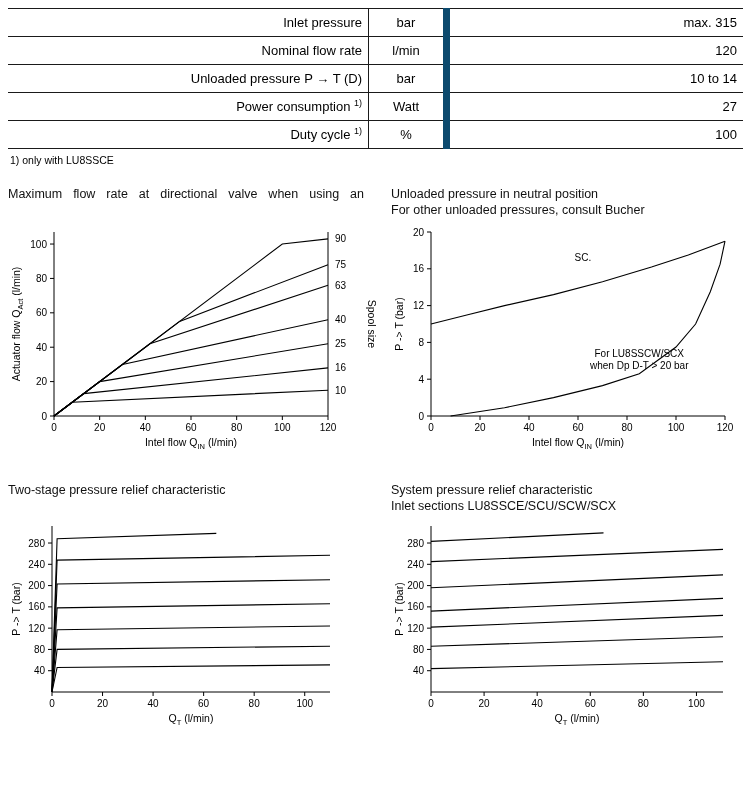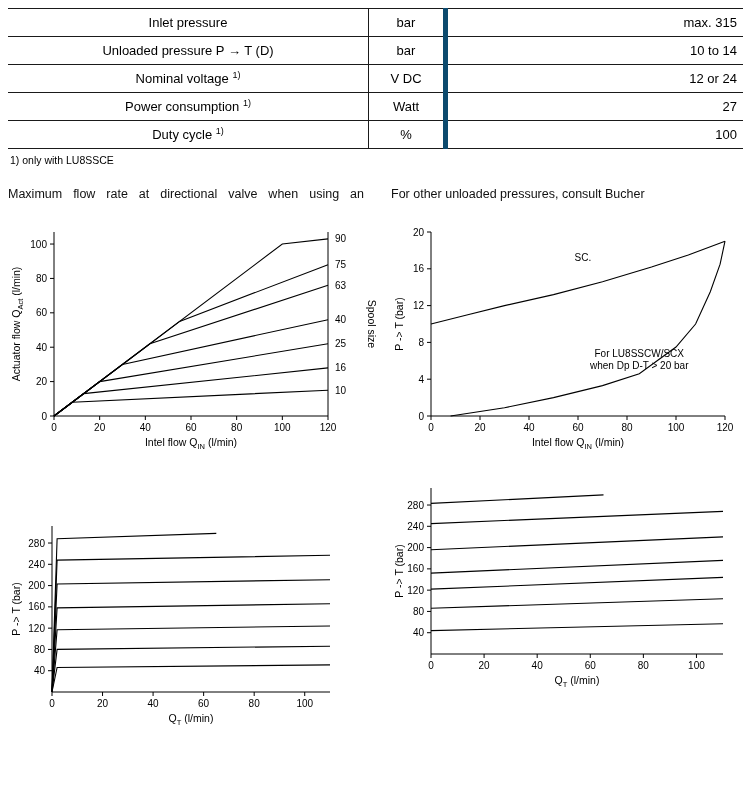--- a/index.html
+++ b/index.html
@@ -4,22 +4,22 @@
 <style>
   html,body{margin:0;padding:0;background:#fff;}
   body{
     width:751px;height:806px;box-sizing:border-box;padding:8px 8px 0 8px;
     color:#000;font-family:"Liberation Sans",sans-serif;overflow:hidden;
   }
   
   table.spec{border-collapse:collapse;width:735px;font-size:13px;table-layout:fixed;}
   table.spec td{border-top:1px solid #1a1a1a;height:25px;padding:1px 6px;vertical-align:middle;}
   table.spec tr:last-child td{border-bottom:1px solid #1a1a1a;}
-  td.param{width:348px;padding-left:8px;text-align:center;}
-  td.unit{width:62px;text-align:center;border-left:1px solid #1a1a1a;border-right:5px solid #0c4a6e;}
+  td.param{width:348px;padding-left:8px;text-align:right;}
+  td.unit{width:62px;text-align:center;border-left:1px solid #1a1a1a;border-right:7px solid #0c4a6e;}
   td.value{text-align:right;}
   sup{font-size:9px;line-height:0;}
   .footnote{font-size:10.5px;margin:5px 0 12px 2px;}
   
   .charts{display:grid;grid-template-columns:383px 352px;margin-top:20px;row-gap:22px;}
   figure{margin:0;}
   .chart-title{font-size:12.5px;line-height:16px;margin:0 0 6px 0;height:32px;color:#111;}
   .tl{white-space:nowrap;}
   .tl.justify{white-space:normal;text-align:justify;text-align-last:justify;width:356px;}
   svg text{font-family:"Liberation Sans",sans-serif;fill:#000;}
@@ -30,28 +30,28 @@
 <div class="page">
 
   <table class="spec">
     <tbody>
       <tr>
         <td class="param"><span>Inlet pressure</span><sup></sup></td>
         <td class="unit">bar</td>
         <td class="value">max. 315</td>
       </tr>
       <tr>
+        <td class="param"><span>Nominal flow rate</span><sup></sup></td>
+        <td class="unit">l/min</td>
+        <td class="value">120</td>
+      </tr>
+      <tr>
         <td class="param"><span>Unloaded pressure P → T (D)</span><sup></sup></td>
         <td class="unit">bar</td>
         <td class="value">10 to 14</td>
-      </tr>
-      <tr>
-        <td class="param"><span>Nominal voltage </span><sup>1)</sup></td>
-        <td class="unit">V DC</td>
-        <td class="value">12 or 24</td>
       </tr>
       <tr>
         <td class="param"><span>Power consumption </span><sup>1)</sup></td>
         <td class="unit">Watt</td>
         <td class="value">27</td>
       </tr>
       <tr>
         <td class="param"><span>Duty cycle </span><sup>1)</sup></td>
         <td class="unit">%</td>
         <td class="value">100</td>
@@ -112,20 +112,21 @@
           <polyline points="46.0,192.0 64.3,178.2 320.0,166.2" fill="none" stroke="#000" stroke-width="1.1"></polyline>
           <text x="327" y="169.70560747663552" font-size="10">10</text>
           <text x="183" y="222" text-anchor="middle" font-size="10.5"><tspan>Intel flow Q</tspan><tspan dy="3" font-size="7.5">IN</tspan><tspan dy="-3" font-size="10.5"> (l/min)</tspan></text>
           <text x="12" y="100" text-anchor="middle" font-size="10.5" transform="rotate(-90 12 100)"><tspan>Actuator flow Q</tspan><tspan dy="3" font-size="7.5">Act</tspan><tspan dy="-3" font-size="10.5"> (l/min)</tspan></text>
           <text x="360" y="100" text-anchor="middle" font-size="10.5" transform="rotate(90 360 100)">Spool size</text>
         </svg>
     </figure>
 
     <figure class="chart">
       <figcaption class="chart-title">
+        <div class="tl">Unloaded pressure in neutral position</div>
         <div class="tl">For other unloaded pressures, consult Bucher</div>
       </figcaption>
       <svg width="348" height="232">
           <line x1="40" y1="8" x2="40" y2="192" stroke="#000" stroke-width="1"></line>
           <line x1="40" y1="192" x2="334" y2="192" stroke="#000" stroke-width="1"></line>
           <line x1="40" y1="192" x2="40" y2="196" stroke="#000" stroke-width="1"></line>
           <text x="40" y="207" text-anchor="middle" font-size="10">0</text>
           <line x1="89" y1="192" x2="89" y2="196" stroke="#000" stroke-width="1"></line>
           <text x="89" y="207" text-anchor="middle" font-size="10">20</text>
           <line x1="138" y1="192" x2="138" y2="196" stroke="#000" stroke-width="1"></line>
@@ -155,20 +156,21 @@
           <text x="191.9" y="37.44" text-anchor="middle" font-size="10">SC.</text>
           <text x="248.25" y="133.12" text-anchor="middle" font-size="10">For LU8SSCW/SCX</text>
           <text x="248.25" y="145.12" text-anchor="middle" font-size="10">when Dp D-T &gt; 20 bar</text>
           <text x="187" y="222" text-anchor="middle" font-size="10.5"><tspan>Intel flow Q</tspan><tspan dy="3" font-size="7.5">IN</tspan><tspan dy="-3" font-size="10.5"> (l/min)</tspan></text>
           <text x="12" y="100" text-anchor="middle" font-size="10.5" transform="rotate(-90 12 100)">P -&gt; T (bar)</text>
         </svg>
     </figure>
 
     <figure class="chart">
       <figcaption class="chart-title">
+        <div class="tl">Two-stage pressure relief characteristic</div>
       </figcaption>
       <svg width="336" height="212">
           <line x1="44" y1="6" x2="44" y2="172" stroke="#000" stroke-width="1"></line>
           <line x1="44" y1="172" x2="322" y2="172" stroke="#000" stroke-width="1"></line>
           <line x1="44" y1="172" x2="44" y2="176" stroke="#000" stroke-width="1"></line>
           <text x="44" y="187" text-anchor="middle" font-size="10">0</text>
           <line x1="94.54545454545455" y1="172" x2="94.54545454545455" y2="176" stroke="#000" stroke-width="1"></line>
           <text x="94.54545454545455" y="187" text-anchor="middle" font-size="10">20</text>
           <line x1="145.0909090909091" y1="172" x2="145.0909090909091" y2="176" stroke="#000" stroke-width="1"></line>
           <text x="145.0909090909091" y="187" text-anchor="middle" font-size="10">40</text>
@@ -198,20 +200,24 @@
           <polyline points="44.0,172.0 49.1,87.9 322.0,83.7" fill="none" stroke="#000" stroke-width="1.1"></polyline>
           <polyline points="44.0,172.0 49.1,109.8 322.0,106.0" fill="none" stroke="#000" stroke-width="1.1"></polyline>
           <polyline points="44.0,172.0 49.1,129.4 322.0,126.2" fill="none" stroke="#000" stroke-width="1.1"></polyline>
           <polyline points="44.0,172.0 49.1,147.5 322.0,144.9" fill="none" stroke="#000" stroke-width="1.1"></polyline>
           <text x="183" y="202" text-anchor="middle" font-size="10.5"><tspan>Q</tspan><tspan dy="3" font-size="7.5">T</tspan><tspan dy="-3" font-size="10.5"> (l/min)</tspan></text>
           <text x="12" y="89" text-anchor="middle" font-size="10.5" transform="rotate(-90 12 89)">P -&gt; T (bar)</text>
         </svg>
     </figure>
 
     <figure class="chart">
+      <figcaption class="chart-title">
+        <div class="tl">System pressure relief characteristic</div>
+        <div class="tl">Inlet sections LU8SSCE/SCU/SCW/SCX</div>
+      </figcaption>
       <svg width="348" height="212">
           <line x1="40" y1="6" x2="40" y2="172" stroke="#000" stroke-width="1"></line>
           <line x1="40" y1="172" x2="332" y2="172" stroke="#000" stroke-width="1"></line>
           <line x1="40" y1="172" x2="40" y2="176" stroke="#000" stroke-width="1"></line>
           <text x="40" y="187" text-anchor="middle" font-size="10">0</text>
           <line x1="93.0909090909091" y1="172" x2="93.0909090909091" y2="176" stroke="#000" stroke-width="1"></line>
           <text x="93.0909090909091" y="187" text-anchor="middle" font-size="10">20</text>
           <line x1="146.1818181818182" y1="172" x2="146.1818181818182" y2="176" stroke="#000" stroke-width="1"></line>
           <text x="146.1818181818182" y="187" text-anchor="middle" font-size="10">40</text>
           <line x1="199.27272727272725" y1="172" x2="199.27272727272725" y2="176" stroke="#000" stroke-width="1"></line>

